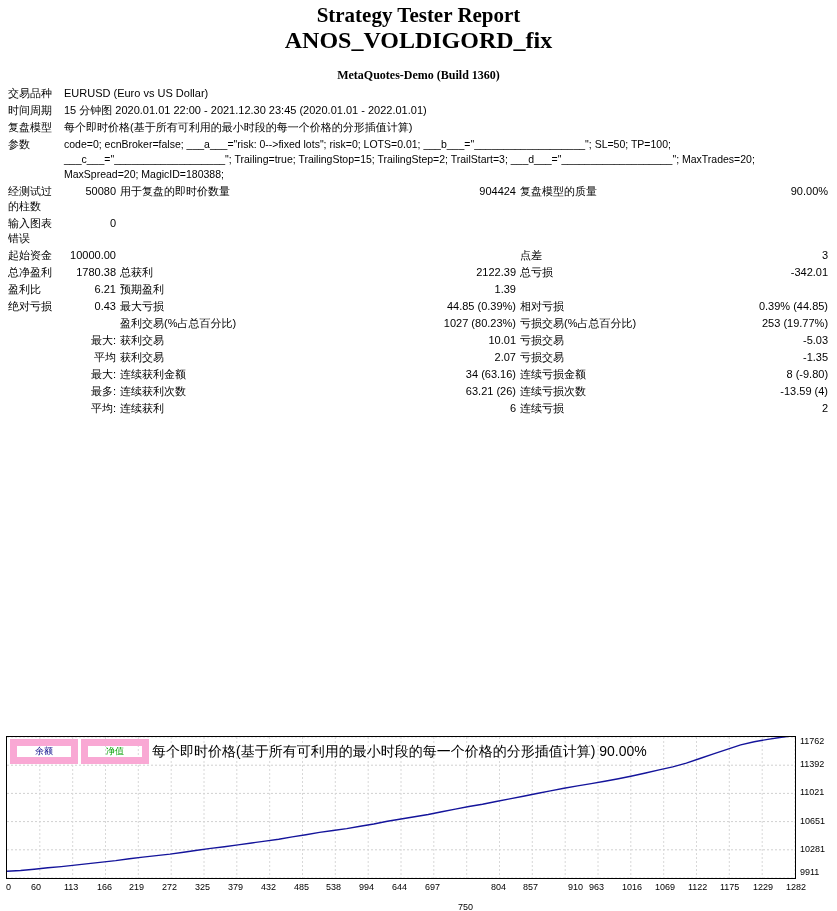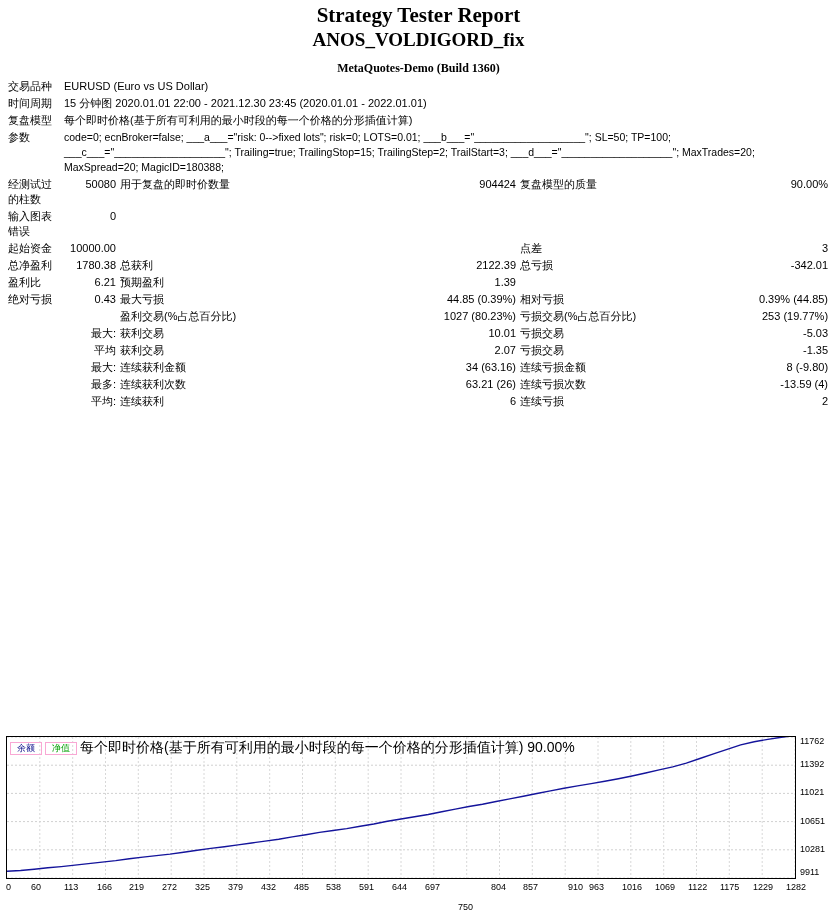--- a/index.html
+++ b/index.html
@@ -28,30 +28,30 @@
     padding-top: 2px;
   }
   .title-main {
     font-family: "Liberation Serif", serif;
     font-size: 21px;
     font-weight: bold;
     line-height: 26px;
   }
   .title-sub {
     font-family: "Liberation Serif", serif;
-    font-size: 19px;
+    font-size: 24px;
     font-weight: bold;
     line-height: 24px;
   }
   .title-build {
     font-family: "Liberation Serif", serif;
     font-size: 12px;
     font-weight: bold;
     line-height: 20px;
-    margin-top: 6px;
+    margin-top: 13px;
   }
   table.report {
     width: 824px;
     margin-left: 6px;
     border-collapse: collapse;
     table-layout: fixed;
     font-size: 11px;
   }
   table.report td {
     padding: 1px 2px;
@@ -110,22 +110,22 @@
     top: 2px;
     font-size: 9px;
     display: flex;
     align-items: center;
     gap: 3px;
     white-space: nowrap;
     z-index: 5;
   }
   .legend .sw {
     display: inline-block;
-    border: 1px solid #f9a8d4;
-    padding: 0 6px;
+    border: 7px solid #f9a8d4;
+    padding: 0 18px;
     font-size: 9px;
     line-height: 11px;
   }
   .legend .sw.a { color: #0b0b8a; }
   .legend .sw.b { color: #00a000; }
   .legend .cap { font-size: 14px; }
   .y-labels {
     position: absolute;
     left: 792px;
     top: 0;
@@ -349,21 +349,21 @@
         <span style="left: 25px;">60</span>
         <span style="left: 58px;">113</span>
         <span style="left: 91px;">166</span>
         <span style="left: 123px;">219</span>
         <span style="left: 156px;">272</span>
         <span style="left: 189px;">325</span>
         <span style="left: 222px;">379</span>
         <span style="left: 255px;">432</span>
         <span style="left: 288px;">485</span>
         <span style="left: 320px;">538</span>
-        <span style="left: 353px;">591</span>
+        <span style="left: 353px;">994</span>
         <span style="left: 386px;">644</span>
         <span style="left: 419px;">697</span>
         <span style="left: 452px; margin-top: 20px;">750</span>
         <span style="left: 485px;">804</span>
         <span style="left: 517px;">857</span>
         <span style="left: 562px;">910</span>
         <span style="left: 583px;">963</span>
         <span style="left: 616px;">1016</span>
         <span style="left: 649px;">1069</span>
         <span style="left: 682px;">1122</span>

